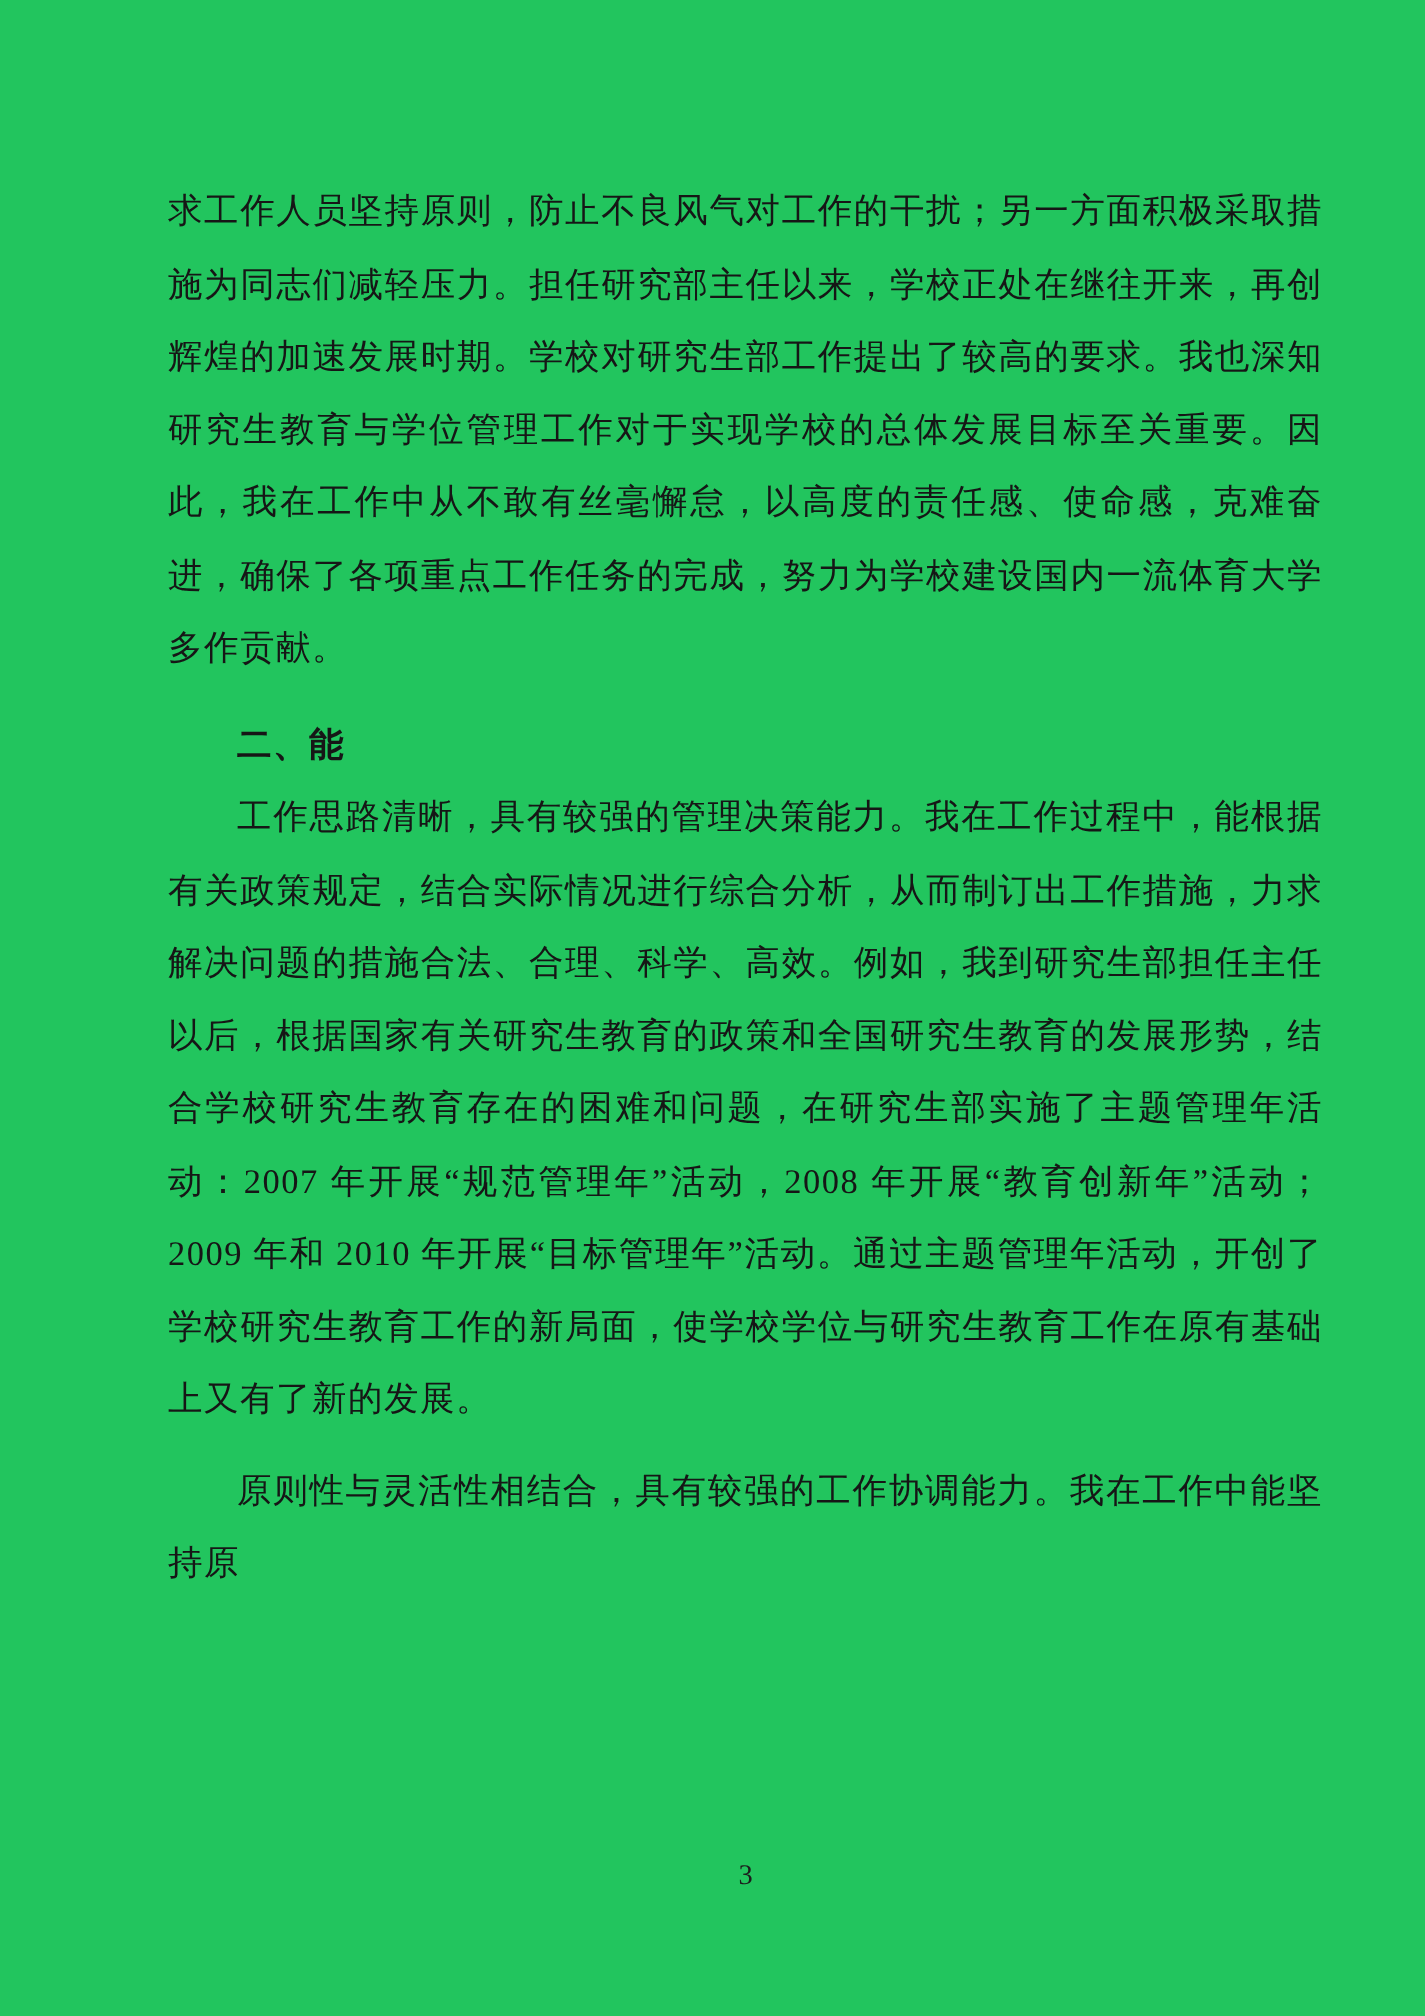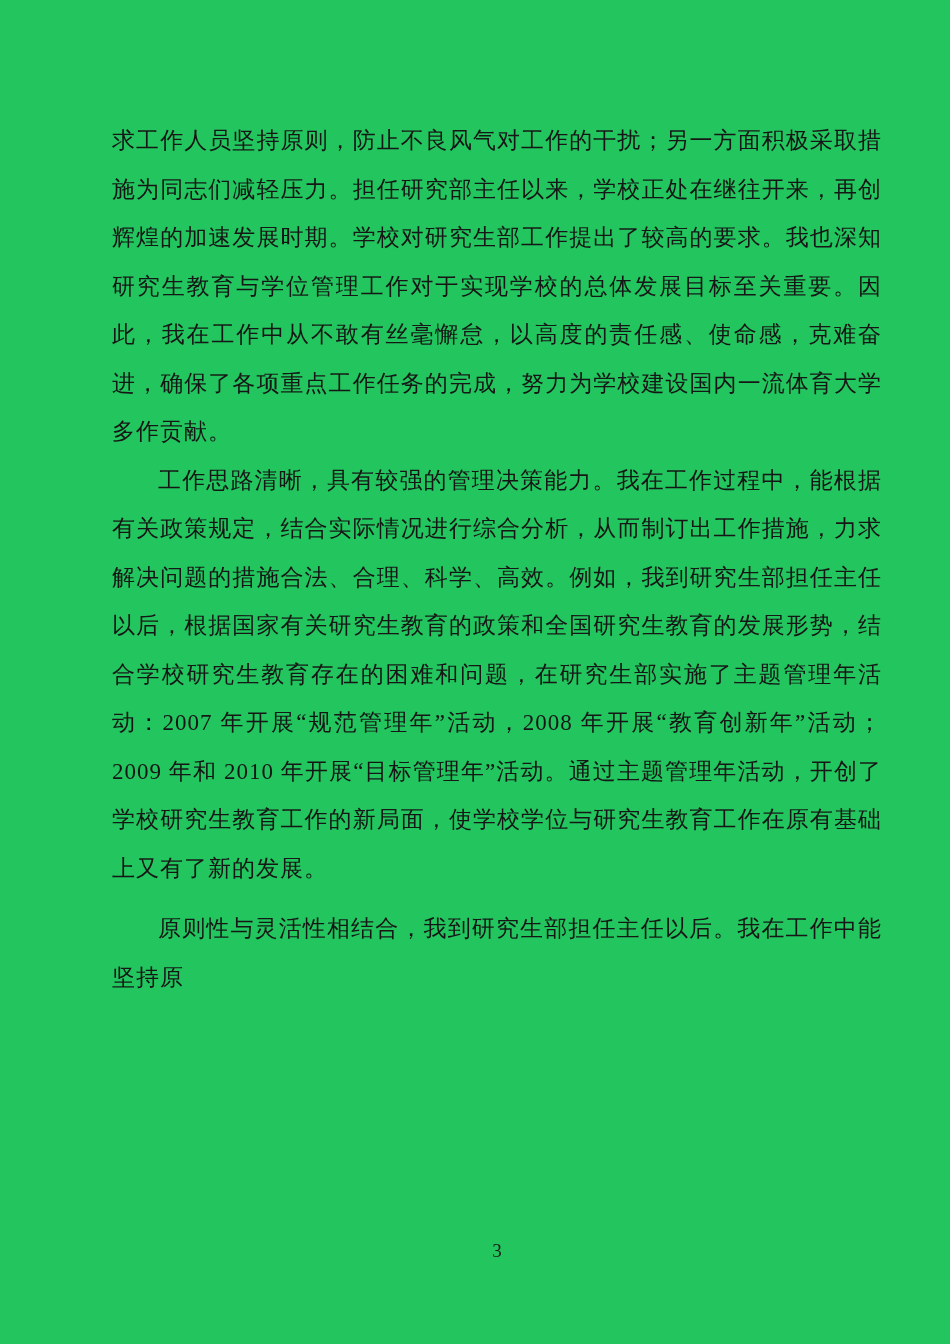--- a/index.html
+++ b/index.html
@@ -56,22 +56,23 @@
   }
 </style>
 </head>
 <body>
 
 <div class="page">
   <div class="doc-body">
 
     <p class="para no-indent"><span>求工作人员坚持原则，防止不良风气对工作的干扰；另一方面积极采取措施为同志们减轻压力。担任研究部主任以来，学校正处在继往开来，再创辉煌的加速发展时期。学校对研究生部工作提出了较高的要求。我也深知研究生教育与学位管理工作对于实现学校的总体发展目标至关重要。因此，我在工作中从不敢有丝毫懈怠，以高度的责任感、使命感，克难奋进，确保了各项重点工作任务的完成，努力为学校建设国内一流体育大学多作贡献。</span></p>
 
+    <p class="para section-heading"><span>二、能</span></p>
 
     <p class="para"><span class="lead">工作思路清晰，具有较强的管理决策能力。</span><span>我在工作过程中，能根据有关政策规定，结合实际情况进行综合分析，从而制订出工作措施，力求解决问题的措施合法、合理、科学、高效。例如，我到研究生部担任主任以后，根据国家有关研究生教育的政策和全国研究生教育的发展形势，结合学校研究生教育存在的困难和问题，在研究生部实施了主题管理年活动：2007 年开展“规范管理年”活动，2008 年开展“教育创新年”活动；2009 年和 2010 年开展“目标管理年”活动。通过主题管理年活动，开创了学校研究生教育工作的新局面，使学校学位与研究生教育工作在原有基础上又有了新的发展。</span></p>
 
 
-    <p class="para spaced"><span class="lead">原则性与灵活性相结合，我到研究生部担任主任以后。</span><span>我在工作中能坚持原</span></p>
+    <p class="para spaced"><span class="lead">原则性与灵活性相结合，具有较强的工作协调能力。</span><span>我在工作中能坚持原</span></p>
 
   </div>
 
   <div class="page-number">3</div>
 </div>
 
 </body></html>

